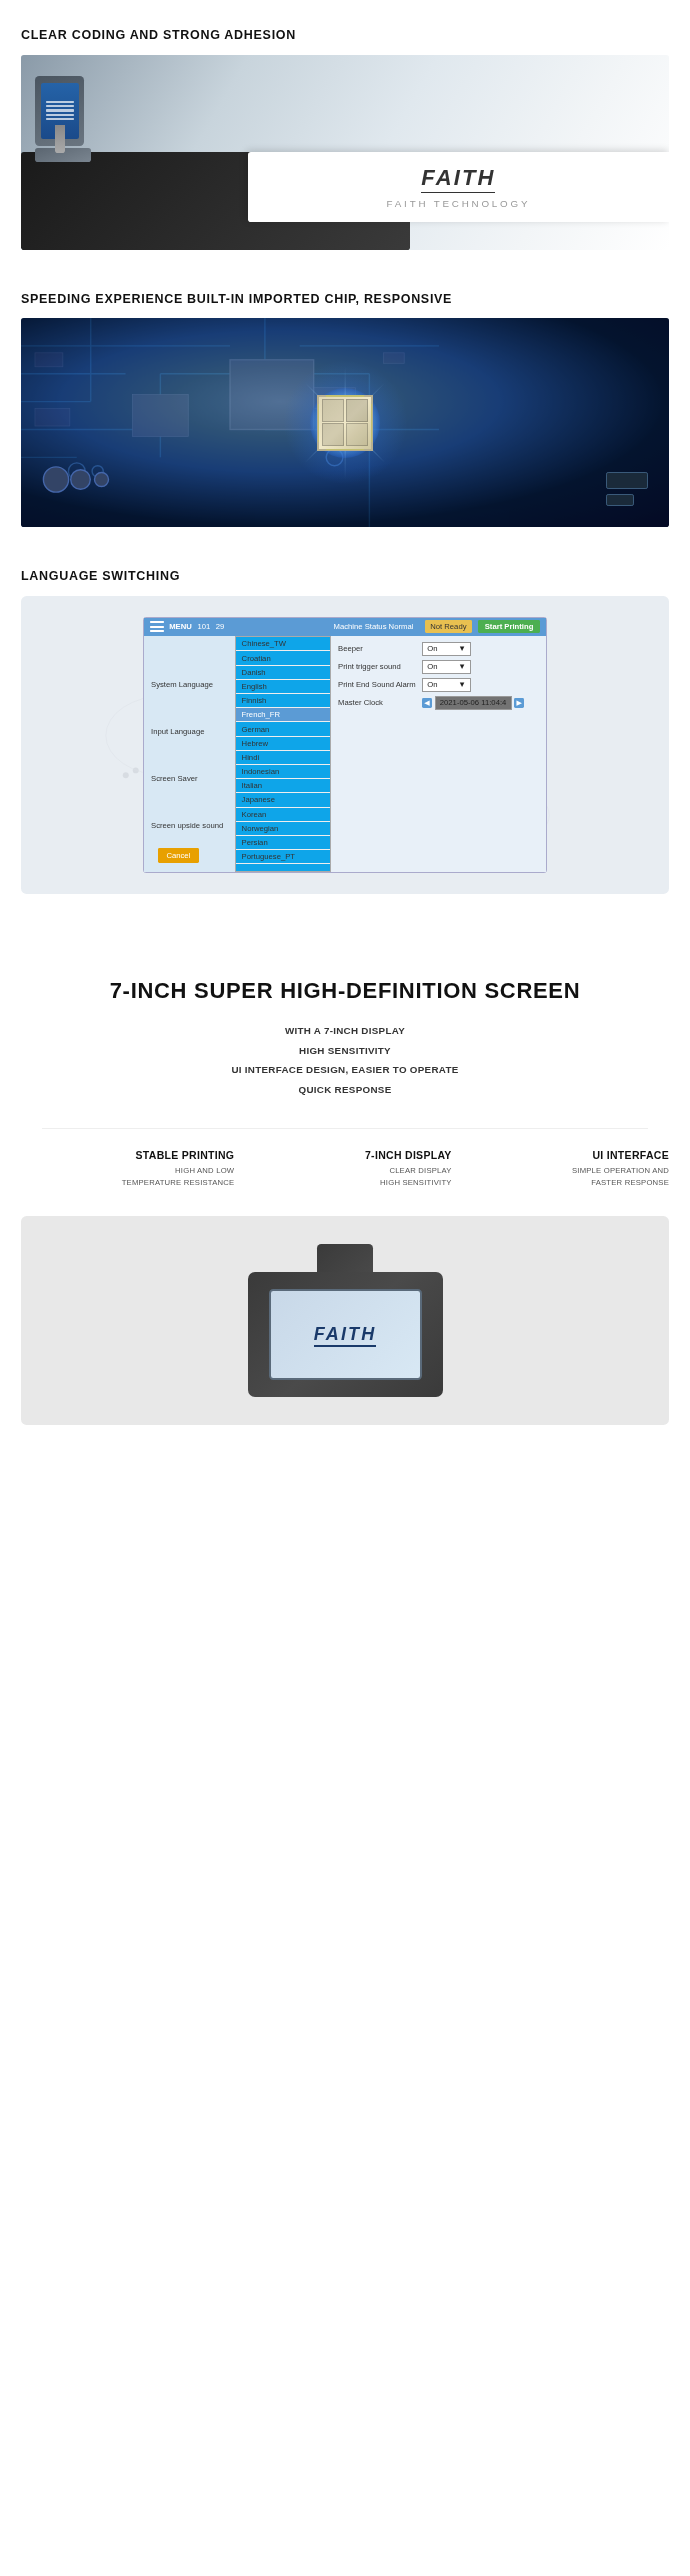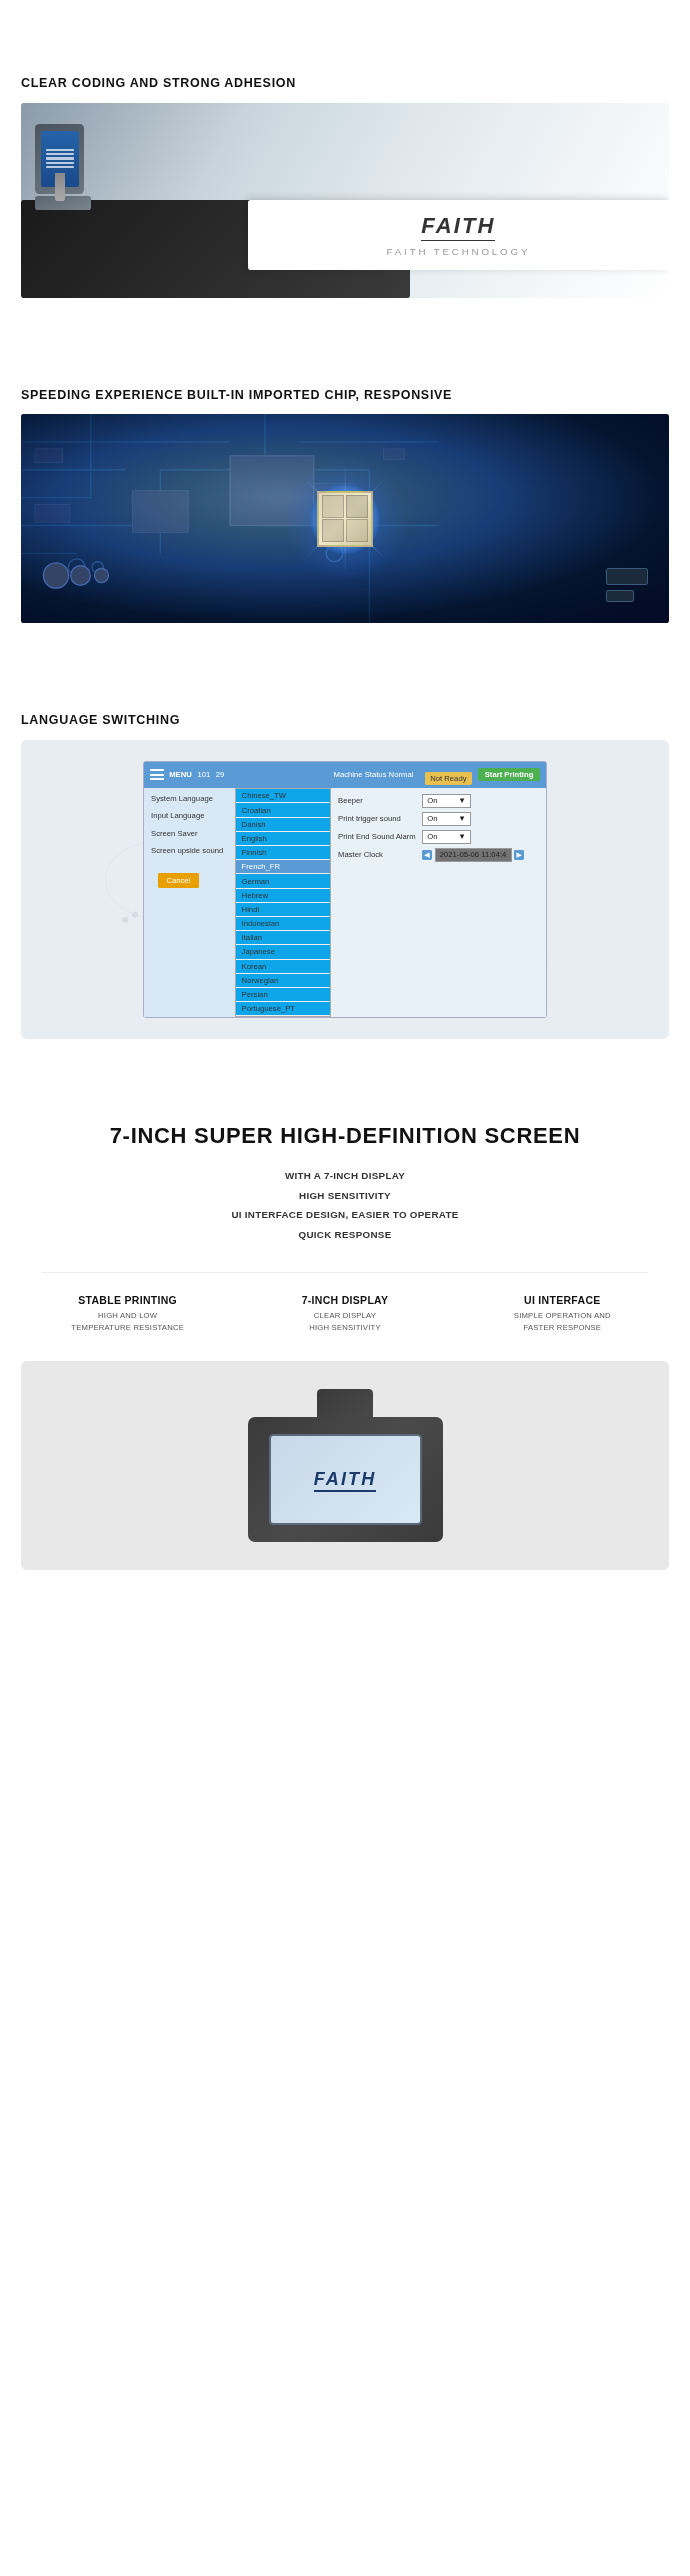--- a/index.html
+++ b/index.html
@@ -14,21 +14,20 @@
     .section-clear-coding {
       padding: 28px 21px 14px 21px;
     }
     .section-title {
       font-size: 12.5px;
       font-weight: bold;
       letter-spacing: 0.7px;
       color: #111;
       margin-bottom: 12.5px;
       text-transform: uppercase;
-      margin-top: 48px;
     }
     .hero-image {
       width: 100%;
       height: 195px;
       background: linear-gradient(135deg, #b0b8c1 0%, #d0d8df 40%, #e8ecf0 60%, #f0f4f7 100%);
       border-radius: 2.8px;
       position: relative;
       overflow: hidden;
       display: flex;
       align-items: center;
@@ -176,21 +175,20 @@
       padding: 2.1px 5.6px;
       border-radius: 1.4px;
       font-size: 7.7px;
     }
     .ui-not-ready {
       background: #e8c050;
       padding: 2.1px 5.6px;
       border-radius: 1.4px;
       font-size: 7.7px;
       color: #333;
-      margin-top: 8px;
     }
     .ui-start-print {
       background: #4CAF50;
       padding: 2.1px 7px;
       border-radius: 1.4px;
       font-size: 7.7px;
       color: white;
       font-weight: bold;
     }
     .ui-body {
@@ -229,20 +227,21 @@
     }
     .ui-left-panel {
       width: 91px;
       padding: 5.6px 7px;
       background: #d8e8f4;
       font-size: 7.7px;
     }
     .ui-left-row {
       margin-bottom: 8.4px;
       color: #333;
+      margin-top: 38px;
     }
     .ui-select-box {
       background: white;
       border: 0.7px solid #999;
       padding: 1.4px 4.2px;
       font-size: 7.7px;
       min-width: 49px;
       display: inline-flex;
       align-items: center;
       justify-content: space-between;
@@ -300,21 +299,21 @@
     }
     .screen-features p {
       font-weight: 600;
       letter-spacing: 0.3px;
     }
     .features-grid {
       display: grid;
       grid-template-columns: 1fr 1fr 1fr;
       gap: 4px;
       margin-bottom: 21px;
-      text-align: center;
+      text-align: right;
     }
     .feature-item {
       padding: 7px 0;
     }
     .feature-title {
       font-size: 10.5px;
       font-weight: bold;
       color: #111;
       margin-bottom: 4.2px;
       letter-spacing: 0.3px;

